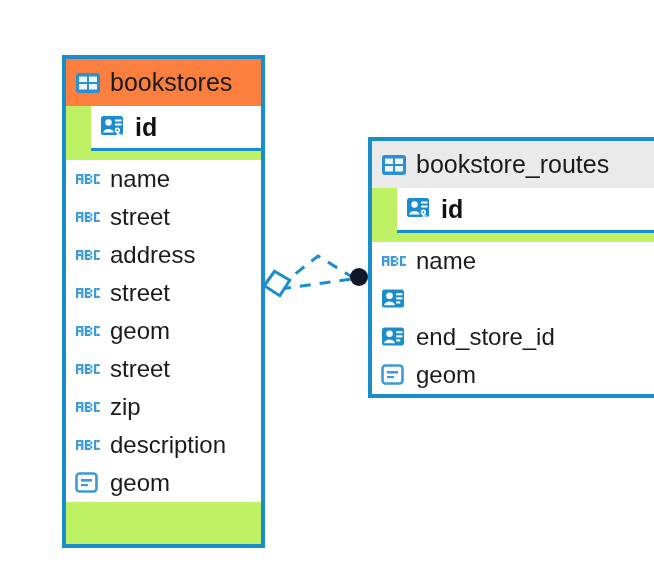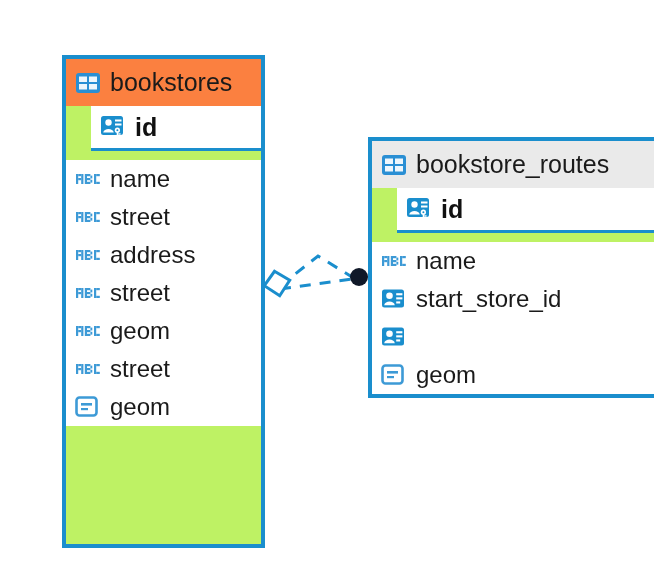--- a/index.html
+++ b/index.html
@@ -224,21 +224,61 @@
             <rect x="15.4" y="5.6" width="1.9" height="2.8"></rect>
               <rect x="15.4" y="9.8" width="1.9" height="2.8"></rect>
             <rect x="19" y="4" width="2.2" height="10"></rect>
               <rect x="21.2" y="4" width="3.6" height="2.2"></rect>
             <rect x="21.2" y="11.8" width="3.6" height="2.2"></rect>
           </g>
         </svg>
         <span>street</span>
       </div>
 
-
+      <div class="field-row">
+        <svg class="icon" width="26" height="18" viewBox="0 0 26 18">
+          <g fill="#3d9ad6">
+            <rect x="1" y="4" width="2.2" height="10"></rect>
+              <rect x="6.2" y="4" width="2.2" height="10"></rect>
+            <rect x="3.2" y="4" width="3" height="2.2"></rect>
+              <rect x="3.2" y="8" width="3" height="2.2"></rect>
+            <rect x="9.8" y="4" width="2.2" height="10"></rect>
+              <rect x="12" y="4" width="3.4" height="2.2"></rect>
+            <rect x="12" y="8" width="3.4" height="2.2"></rect>
+              <rect x="12" y="11.8" width="3.4" height="2.2"></rect>
+            <rect x="15.4" y="5.6" width="1.9" height="2.8"></rect>
+              <rect x="15.4" y="9.8" width="1.9" height="2.8"></rect>
+            <rect x="19" y="4" width="2.2" height="10"></rect>
+              <rect x="21.2" y="4" width="3.6" height="2.2"></rect>
+            <rect x="21.2" y="11.8" width="3.6" height="2.2"></rect>
+          </g>
+        </svg>
+        <span>zip</span>
+      </div>
+
+      <div class="field-row">
+        <svg class="icon" width="26" height="18" viewBox="0 0 26 18">
+          <g fill="#3d9ad6">
+            <rect x="1" y="4" width="2.2" height="10"></rect>
+              <rect x="6.2" y="4" width="2.2" height="10"></rect>
+            <rect x="3.2" y="4" width="3" height="2.2"></rect>
+              <rect x="3.2" y="8" width="3" height="2.2"></rect>
+            <rect x="9.8" y="4" width="2.2" height="10"></rect>
+              <rect x="12" y="4" width="3.4" height="2.2"></rect>
+            <rect x="12" y="8" width="3.4" height="2.2"></rect>
+              <rect x="12" y="11.8" width="3.4" height="2.2"></rect>
+            <rect x="15.4" y="5.6" width="1.9" height="2.8"></rect>
+              <rect x="15.4" y="9.8" width="1.9" height="2.8"></rect>
+            <rect x="19" y="4" width="2.2" height="10"></rect>
+              <rect x="21.2" y="4" width="3.6" height="2.2"></rect>
+            <rect x="21.2" y="11.8" width="3.6" height="2.2"></rect>
+          </g>
+        </svg>
+        <span>description</span>
+      </div>
 
       <div class="field-row">
         <svg class="icon" width="26" height="24" viewBox="0 0 26 24">
           <rect x="1.5" y="2.5" width="20" height="18" rx="3" fill="#ffffff" stroke="#3d9ad6" stroke-width="2.6"></rect>
           <rect x="6" y="8" width="11" height="2.6" fill="#3d9ad6"></rect>
           <rect x="6" y="13" width="7" height="2.2" fill="#3d9ad6"></rect>
         </svg>
         <span>geom</span>
       </div>
 
@@ -298,32 +338,32 @@
 
       <div class="field-row">
         <svg class="icon" width="26" height="22" viewBox="0 0 26 22">
           <rect x="1" y="1.5" width="22" height="18" rx="2.5" fill="#1a8ecd"></rect>
           <circle cx="8.5" cy="7.8" r="3.3" fill="#ffffff"></circle>
           <path d="M3.2 17.2 C3.9 12.4 13.1 12.4 13.8 17.2 Z" fill="#ffffff"></path>
           <rect x="15.2" y="5.2" width="6.2" height="2.1" fill="#ffffff"></rect>
           <rect x="15.2" y="9.3" width="6.2" height="2.1" fill="#ffffff"></rect>
           <rect x="15.2" y="13.4" width="4" height="2.1" fill="#ffffff"></rect>
         </svg>
-        <span>start_store_id</span>
       </div>
 
       <div class="field-row">
         <svg class="icon" width="26" height="22" viewBox="0 0 26 22">
           <rect x="1" y="1.5" width="22" height="18" rx="2.5" fill="#1a8ecd"></rect>
           <circle cx="8.5" cy="7.8" r="3.3" fill="#ffffff"></circle>
           <path d="M3.2 17.2 C3.9 12.4 13.1 12.4 13.8 17.2 Z" fill="#ffffff"></path>
           <rect x="15.2" y="5.2" width="6.2" height="2.1" fill="#ffffff"></rect>
           <rect x="15.2" y="9.3" width="6.2" height="2.1" fill="#ffffff"></rect>
           <rect x="15.2" y="13.4" width="4" height="2.1" fill="#ffffff"></rect>
         </svg>
+        <span>end_store_id</span>
       </div>
 
       <div class="field-row">
         <svg class="icon" width="26" height="24" viewBox="0 0 26 24">
           <rect x="1.5" y="2.5" width="20" height="18" rx="3" fill="#ffffff" stroke="#3d9ad6" stroke-width="2.6"></rect>
           <rect x="6" y="8" width="11" height="2.6" fill="#3d9ad6"></rect>
           <rect x="6" y="13" width="7" height="2.2" fill="#3d9ad6"></rect>
         </svg>
         <span>geom</span>
       </div>

